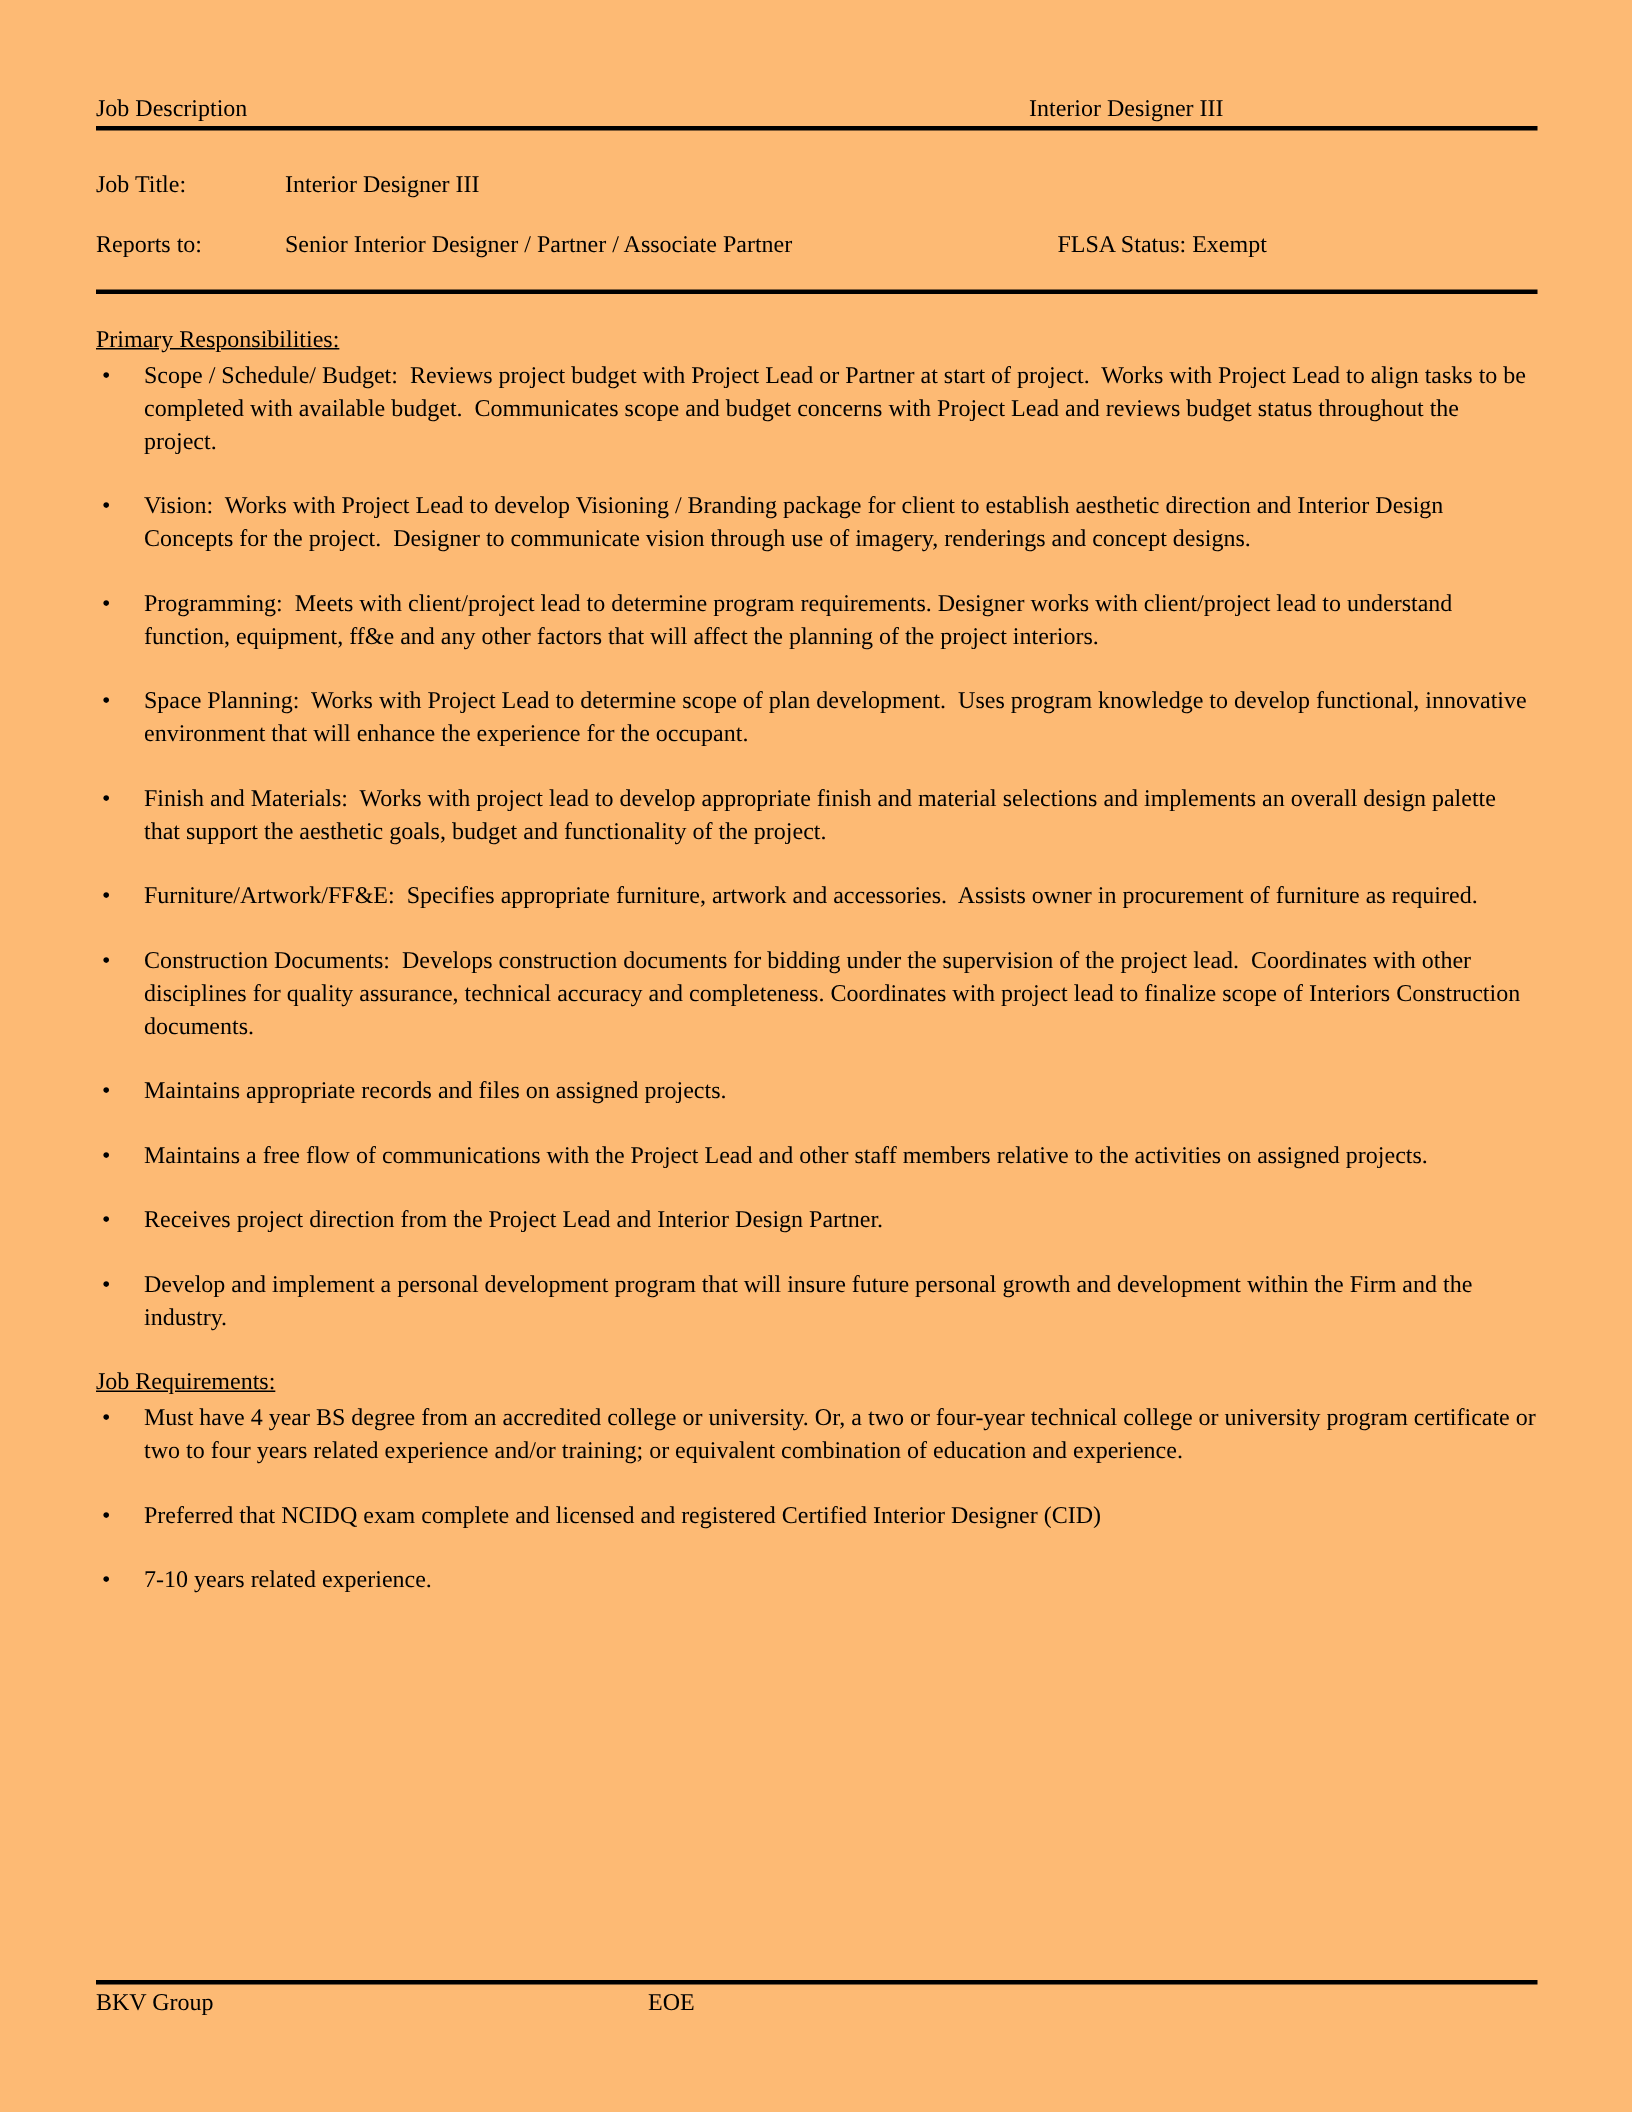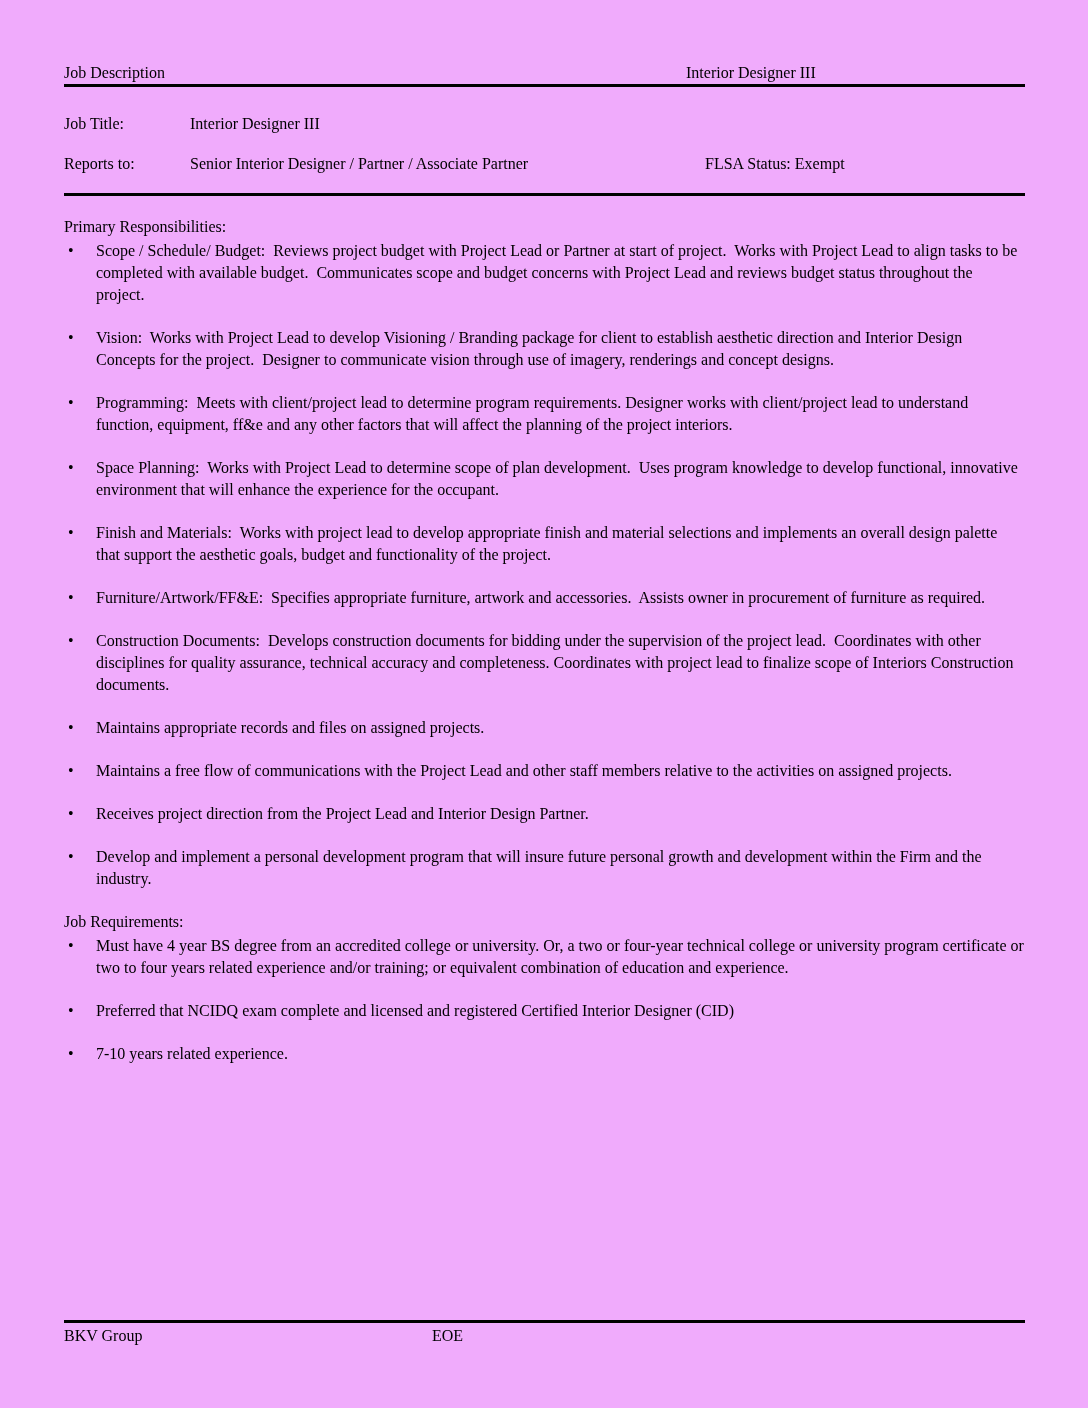--- a/index.html
+++ b/index.html
@@ -2,21 +2,21 @@
 <html><head>
 <meta charset="utf-8">
 <style>
   * { margin: 0; padding: 0; box-sizing: border-box; }
   html, body { background: #808080; }
   .page {
     position: relative;
     width: 1088px;
     height: 1408px;
     margin: 0 auto;
-    background: #f0abfc;
+    background: #fdba74;
     color: #000000;
     font-family: "Liberation Serif", "DejaVu Serif", serif;
     font-size: 16px;
     line-height: 22px;
   }
   .content {
     position: absolute;
     left: 64px;
     top: 0;
     width: 961px;
@@ -29,20 +29,21 @@
   .tb-row { position: relative; height: 22px; font-weight: normal; }
   .tb-row + .tb-row { margin-top: 18px; }
   .tb-row .tb-value { position: absolute; left: 126px; top: 0; white-space: pre-wrap; }
   .tb-row .tb-flsa { position: absolute; left: 641px; top: 0; }
   .rule-2 { margin-top: 18px; }
   .summary-heading { font-size: 16px; font-weight: bold; margin-top: 24px; }
   .summary-body { white-space: pre-wrap; }
   .list-heading {
     font-size: 16px;
     font-weight: normal;
+    text-decoration: underline;
     margin-top: 20px;
   }
   ul.doc-list { list-style: none; margin-top: 2px; }
   ul.doc-list li {
     position: relative;
     padding-left: 32px;
     margin-bottom: 21px;
     white-space: pre-wrap;
   }
   ul.doc-list li::before {

